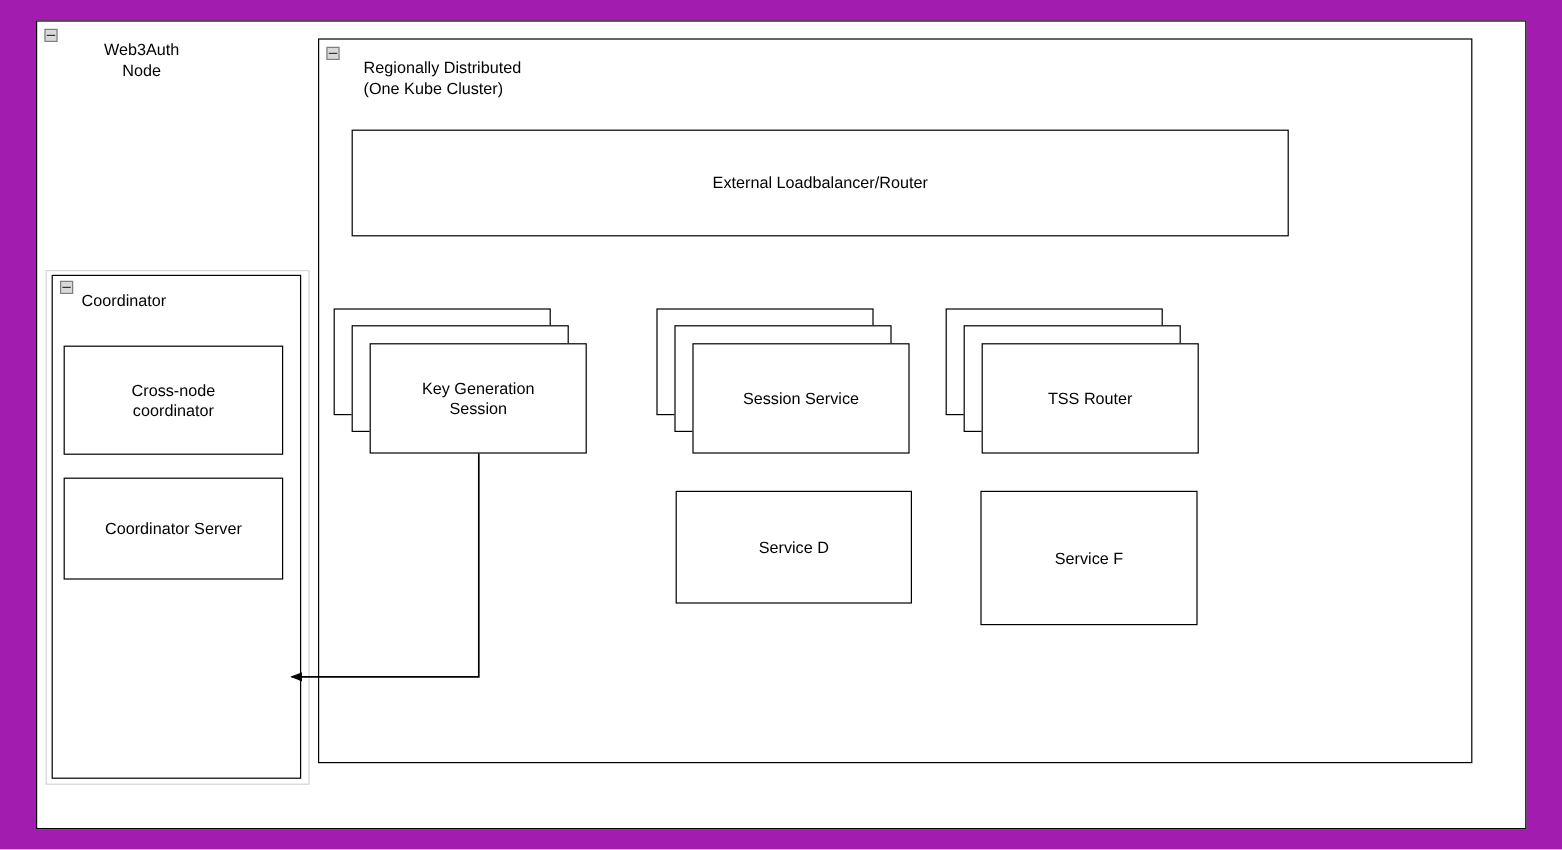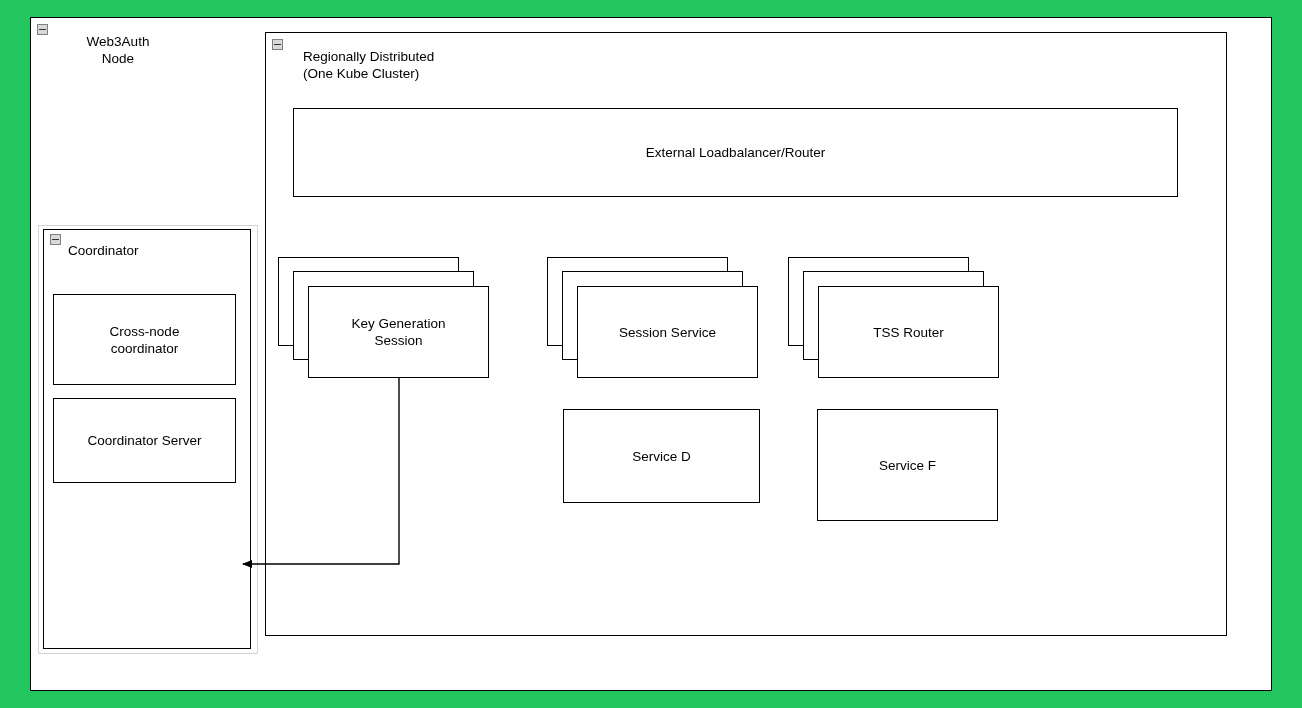--- a/index.html
+++ b/index.html
@@ -8,21 +8,21 @@
     background: #ffffff;
   }
   body {
     font-family: "Liberation Sans", sans-serif;
     color: #000000;
   }
   #canvas {
     position: relative;
     width: 1302px;
     height: 708px;
-    background: #22c55e;
+    background: #a21caf;
     overflow: hidden;
   }
   .box {
     position: absolute;
     box-sizing: border-box;
     background: #ffffff;
     border: 1px solid #000000;
   }
   .outer-container {
     border: 1px solid #000000;
@@ -104,21 +104,21 @@
   <div class="box outer-container" style="left:30px; top:17px; width:1242px; height:674px;"></div>
   <div class="collapse-toggle" style="left:37px; top:24px;"></div>
   <div class="corner-label" style="left:58px; top:33px; text-align:center; width:120px;">Web3Auth
 Node</div>
 
   <div class="box outer-container" style="left:265px; top:32px; width:962px; height:604px;"></div>
   <div class="collapse-toggle" style="left:272px; top:39px;"></div>
   <div class="corner-label" style="left:303px; top:48px;">Regionally Distributed
 (One Kube Cluster)</div>
 
-  <div class="box" style="left:293px; top:108px; width:885px; height:89px;">
+  <div class="box" style="left:293px; top:108px; width:781px; height:89px;">
     <div class="centered-label">External Loadbalancer/Router</div>
   </div>
 
   <div class="stack-shadow" style="left:278px; top:257px; width:181px; height:89px;"></div>
   <div class="stack-shadow" style="left:293px; top:271px; width:181px; height:89px;"></div>
   <div class="box" style="left:308px; top:286px; width:181px; height:92px;">
     <div class="centered-label">Key Generation
 Session</div>
   </div>
 
@@ -141,21 +141,21 @@
   <div class="box" style="left:817px; top:409px; width:181px; height:112px;">
     <div class="centered-label">Service F</div>
   </div>
 
   <div class="coordinator-shell" style="left:38px; top:225px; width:220px; height:429px;"></div>
 
   <div class="box" style="left:43px; top:229px; width:208px; height:420px;"></div>
   <div class="collapse-toggle" style="left:50px; top:234px;"></div>
   <div class="corner-label" style="left:68px; top:242px;">Coordinator</div>
 
-  <div class="box" style="left:53px; top:288px; width:183px; height:91px;margin-top:6px;">
+  <div class="box" style="left:53px; top:288px; width:183px; height:91px;">
     <div class="centered-label">Cross-node
 coordinator</div>
   </div>
 
   <div class="box" style="left:53px; top:398px; width:183px; height:85px;padding-left:33px;">
     <div class="centered-label">Coordinator Server</div>
   </div>
 
 
   <svg class="connector">

